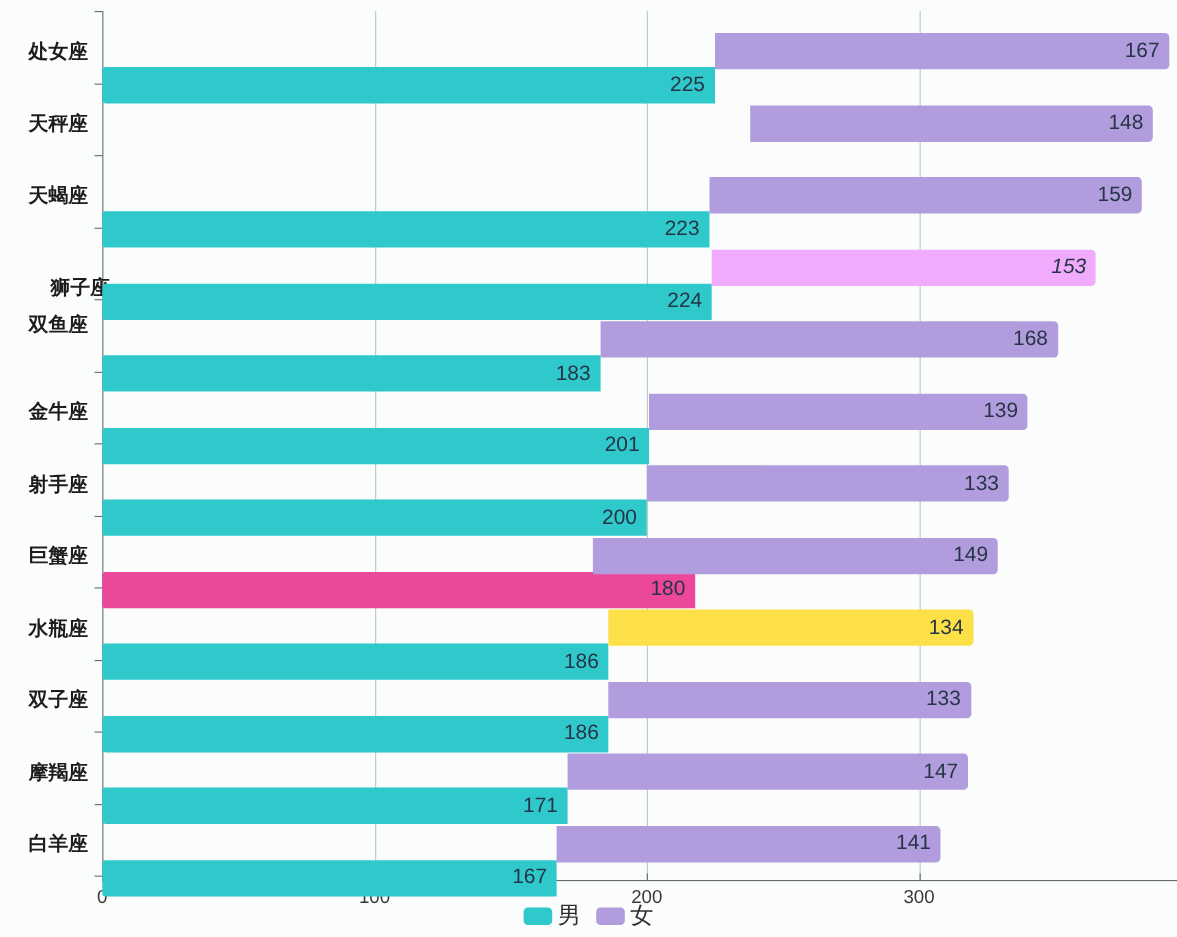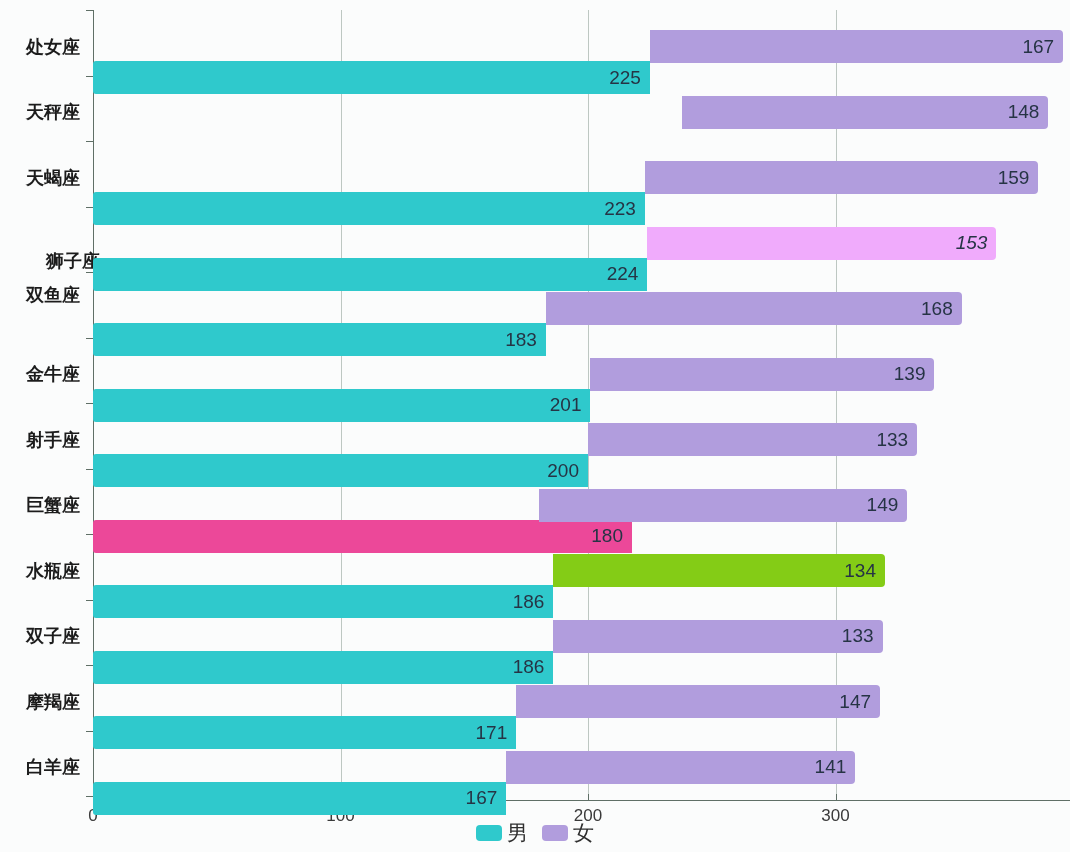--- a/index.html
+++ b/index.html
@@ -230,21 +230,21 @@
       <div class="bar-row" style="top: 423px; width: 824.175px;">
         <div class="seg seg-male" style="width: 495px; background: rgb(47, 201, 204);">200</div>
         <div class="seg seg-female" style="left: 495px; width: 329.175px; background: rgb(177, 157, 221);">133</div>
       </div>
       <div class="bar-row" style="top: 488.5px; width: 814.275px;">
         <div class="seg seg-male" style="width: 539px; background: #ec4899;">180</div>
         <div class="seg seg-female" style="left: 445.5px; width: 368.775px; background: rgb(177, 157, 221);">149</div>
       </div>
       <div class="bar-row" style="top: 554px; width: 792px;">
         <div class="seg seg-male" style="width: 460.35px; background: rgb(47, 201, 204);">186</div>
-        <div class="seg seg-female" style="left: 460.35px; width: 331.65px; background: #84cc16;">134</div>
+        <div class="seg seg-female" style="left: 460.35px; width: 331.65px; background: #fde047;">134</div>
       </div>
       <div class="bar-row" style="top: 619.5px; width: 789.525px;">
         <div class="seg seg-male" style="width: 460.35px; background: rgb(47, 201, 204);">186</div>
         <div class="seg seg-female" style="left: 460.35px; width: 329.175px; background: rgb(177, 157, 221);">133</div>
       </div>
       <div class="bar-row" style="top: 685px; width: 787.05px;">
         <div class="seg seg-male" style="width: 423.225px; background: rgb(47, 201, 204);">171</div>
         <div class="seg seg-female" style="left: 423.225px; width: 363.825px; background: rgb(177, 157, 221);">147</div>
       </div>
       <div class="bar-row" style="top: 750.5px; width: 762.3px;">

